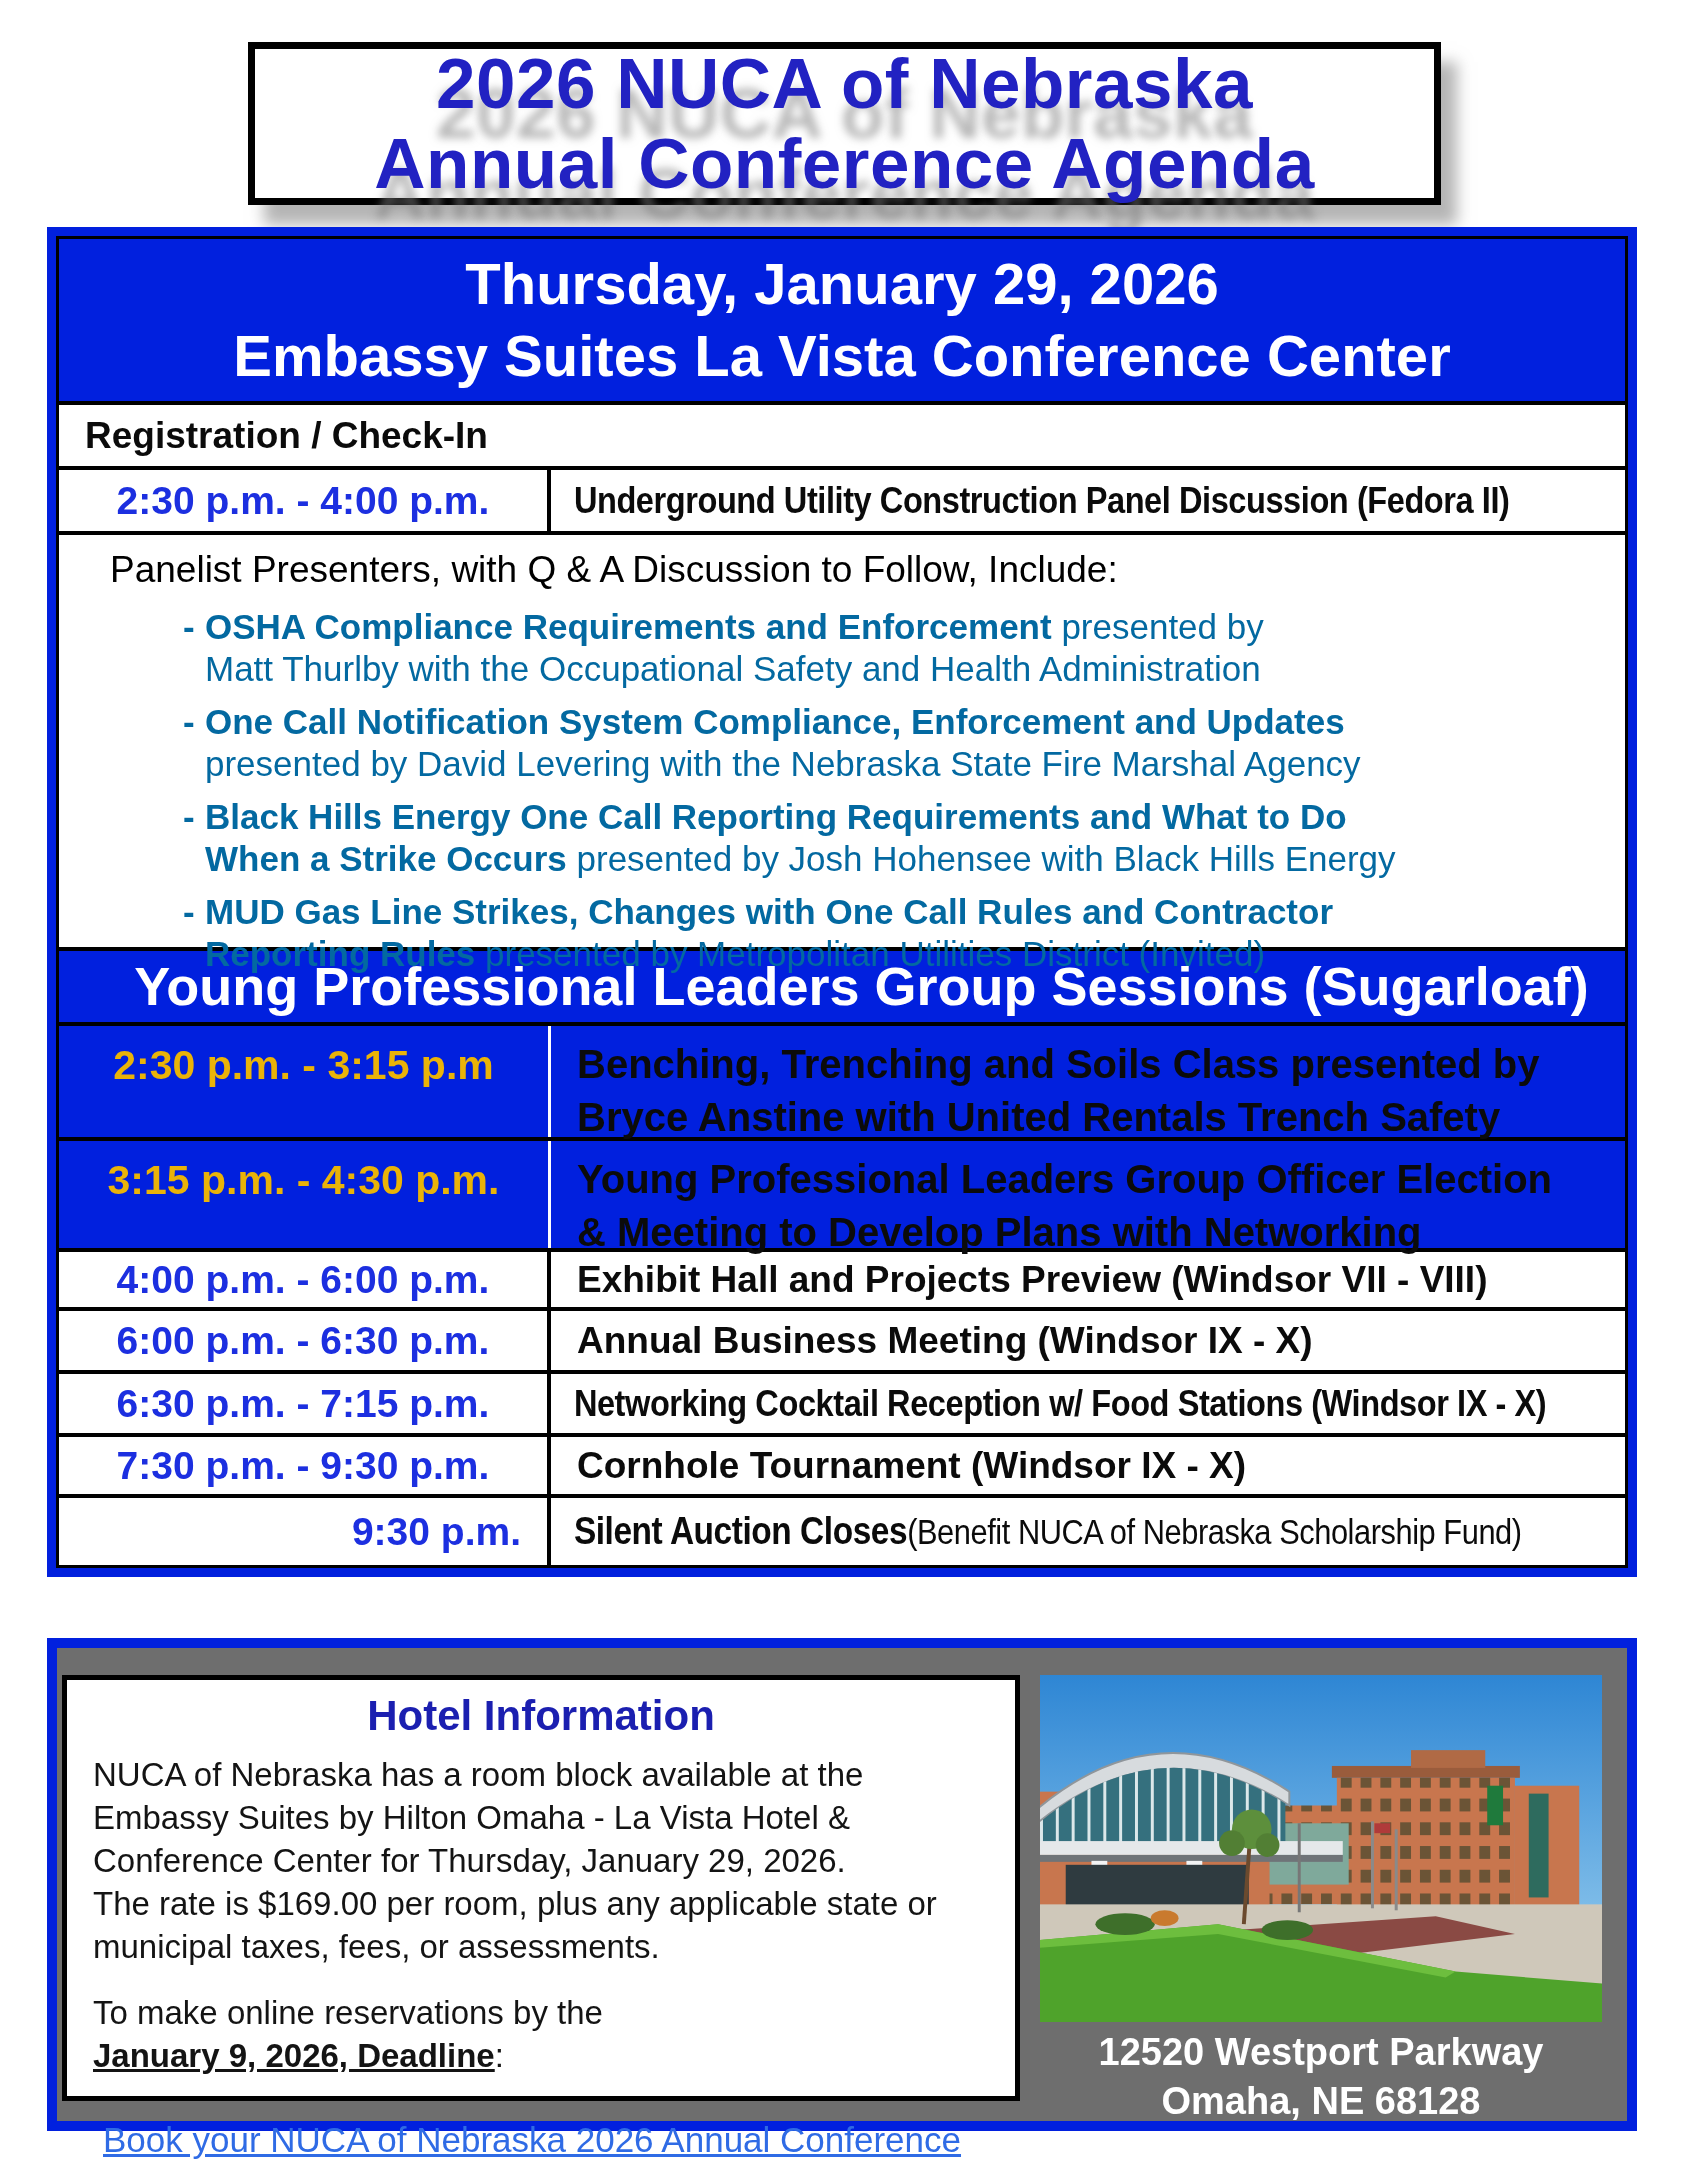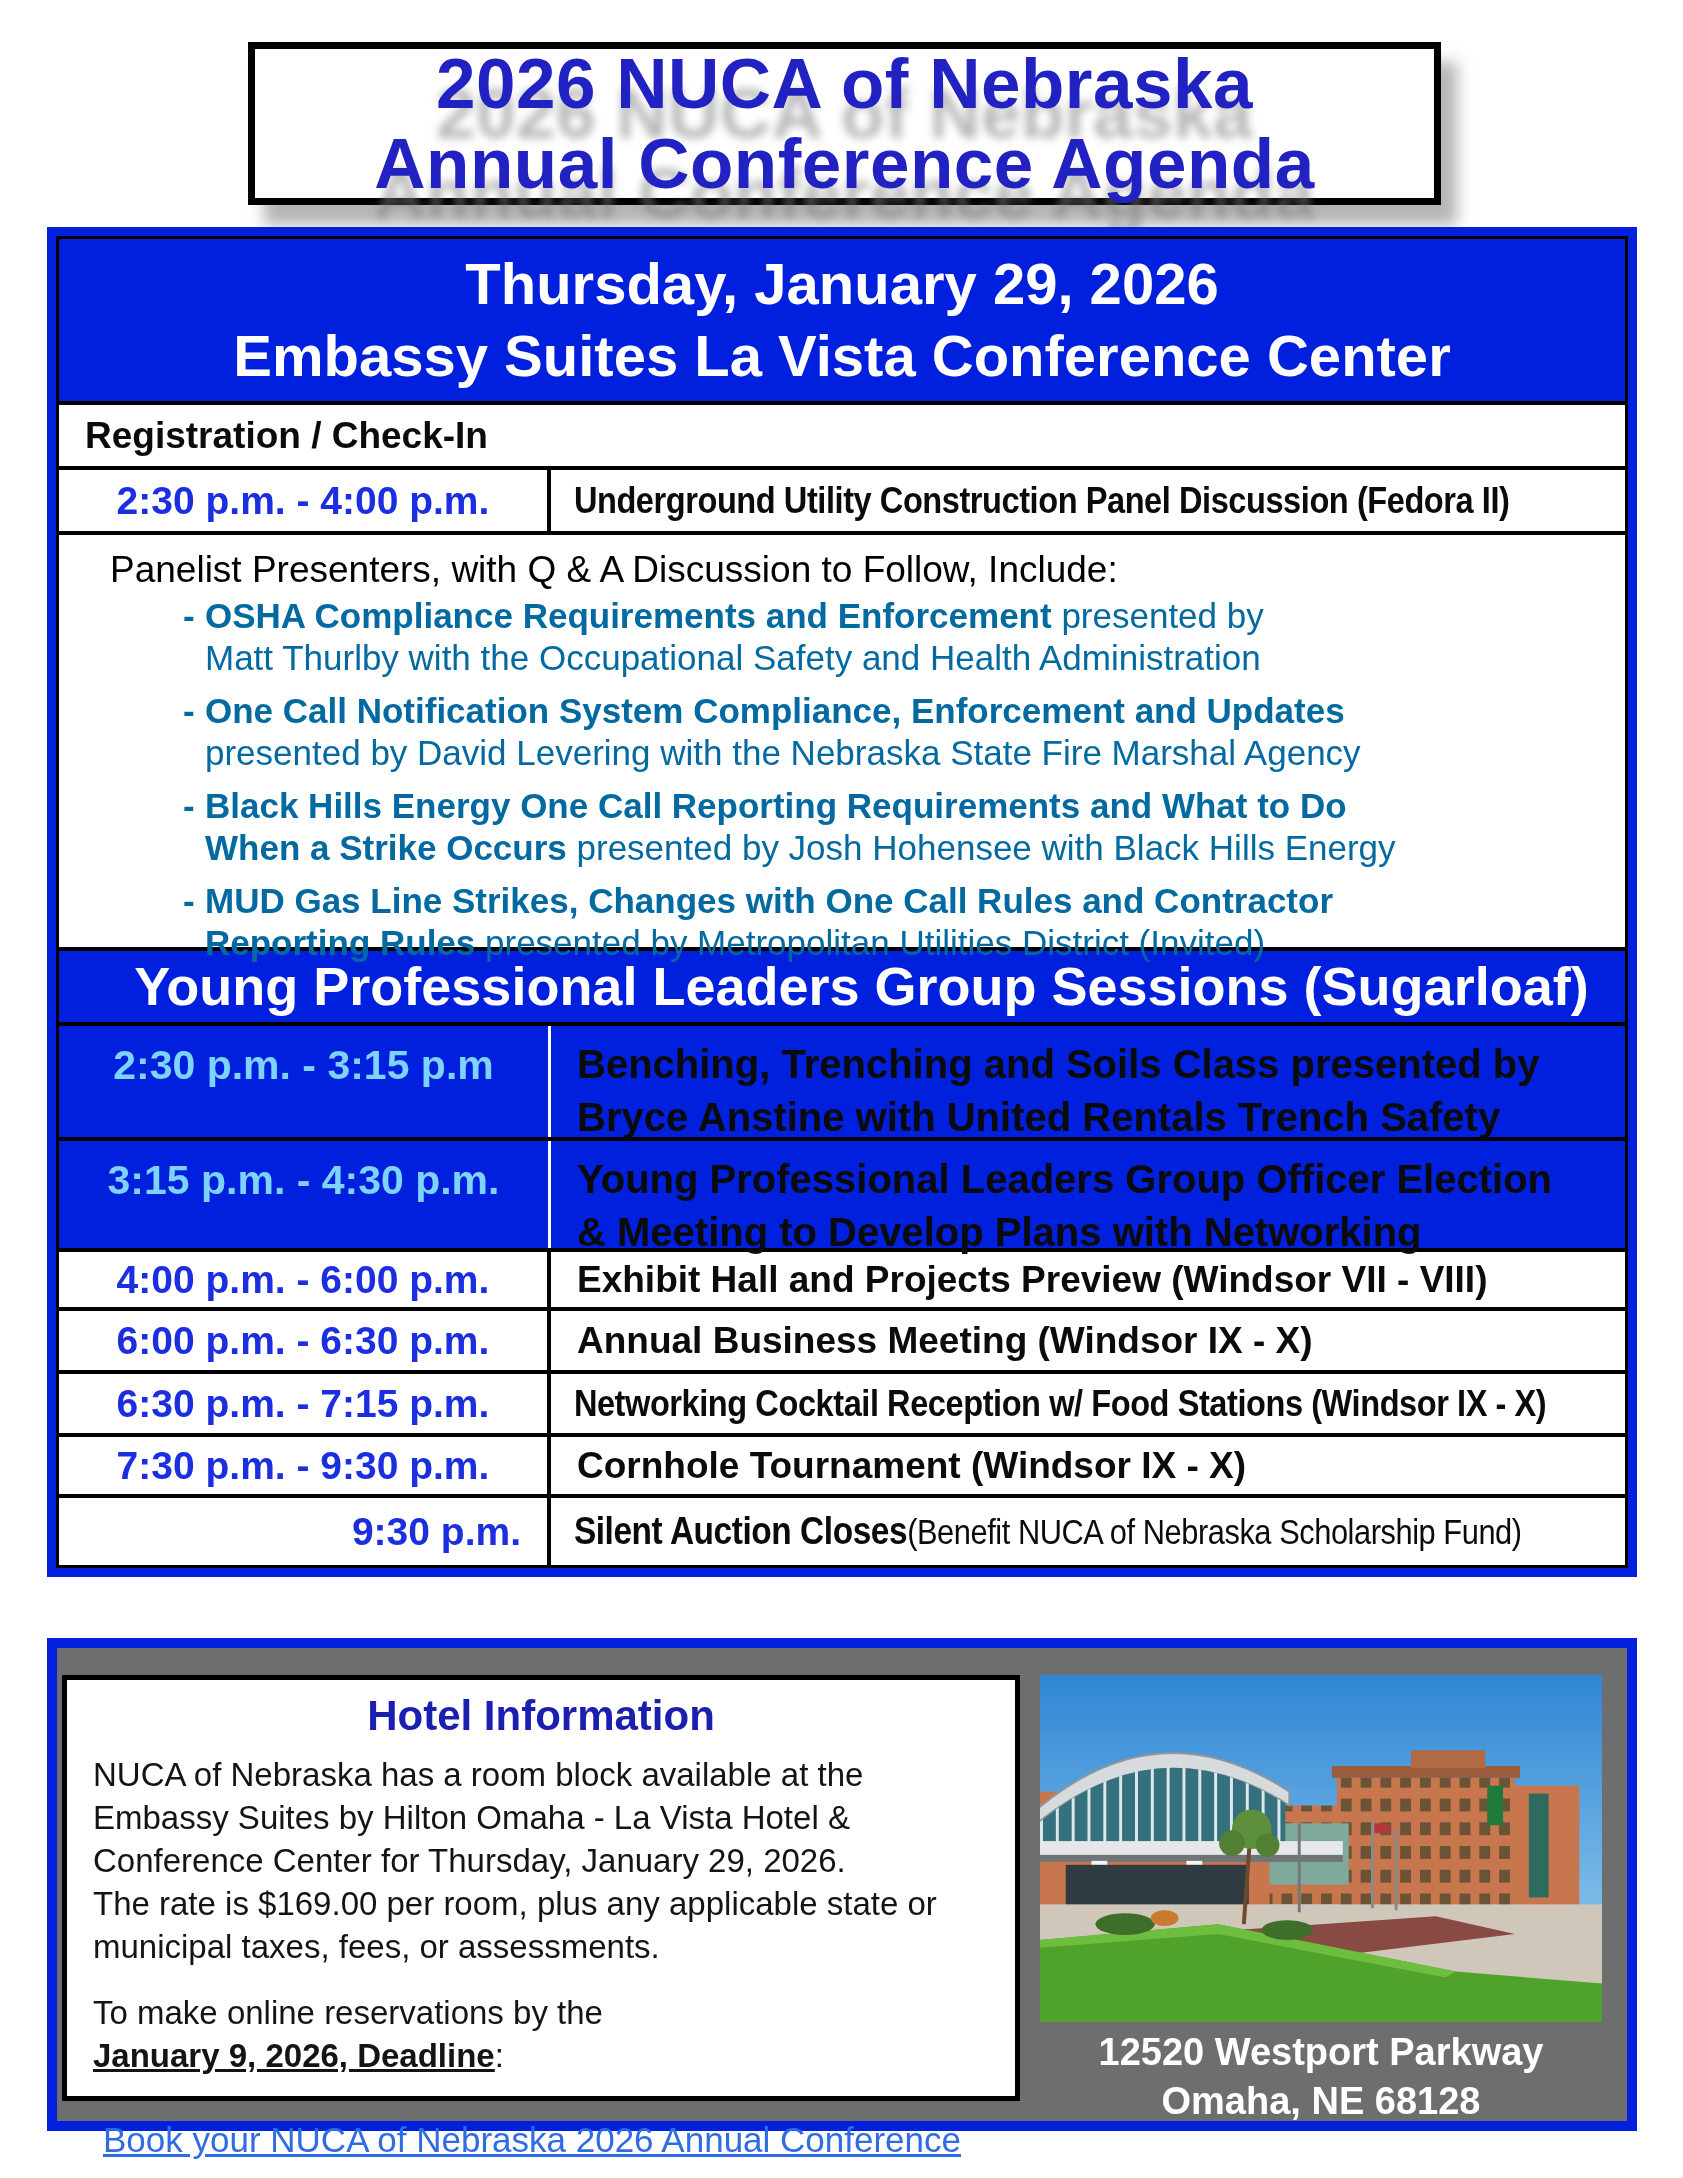--- a/index.html
+++ b/index.html
@@ -44,31 +44,31 @@
   .event-col {
     flex:1; display:flex; align-items:center; padding-left:26px; padding-right:8px;
     font-size:37px; font-weight:600; color:#0b0b0b; white-space:nowrap;
   }
   .h66{height:65px}.h60{height:59px}.h64{height:63px}.h62{height:61px}.h72{height:71px}
   .cond { transform:scaleX(0.88); transform-origin:0 50%; letter-spacing:-0.5px; }
   .tright { justify-content:flex-end; padding-right:26px; }
 
   
   .panel { height:416px; padding:14px 24px 6px 51px; background:#fff; }
-  .p-intro { font-size:37px; color:#000; margin-bottom:4px; }
+  .p-intro { font-size:37px; color:#000; margin-bottom:15px; }
   .p-item { padding-left:95px; margin-bottom:11px; font-size:35px; line-height:1.2; color:#0369a1; }
   .p-l1 { text-indent:-22px; }
   .dash { font-weight:bold; display:inline-block; width:22px; text-indent:0; }
   .b { font-weight:bold; }
 
   
   .yp-header { background:#0120DE; color:#fff; text-align:center; height:75px;
     font-size:54px; font-weight:bold; line-height:71px; white-space:nowrap;padding-left:39px; }
   .bluerow { background:#0120DE; color:#fff; }
-  .bluerow .time-col { color:#7dd3fc; border-right:3px solid #fff; font-size:41px;
+  .bluerow .time-col { color:#eab308; border-right:3px solid #fff; font-size:41px;
     align-items:flex-start; padding-top:16px; }
   .bluerow .event-col { flex-direction:column; align-items:flex-start; justify-content:space-between;
     padding-top:12px; font-size:40px; font-weight:bold; line-height:1.32; }
   .hA{height:115px}.hB{height:111px}
 
   .ev-rest { font-weight:500; font-size:35px; }
   .ev-bold { font-weight:bold; font-size:38px; }
 
   
   .bottom-panel {

